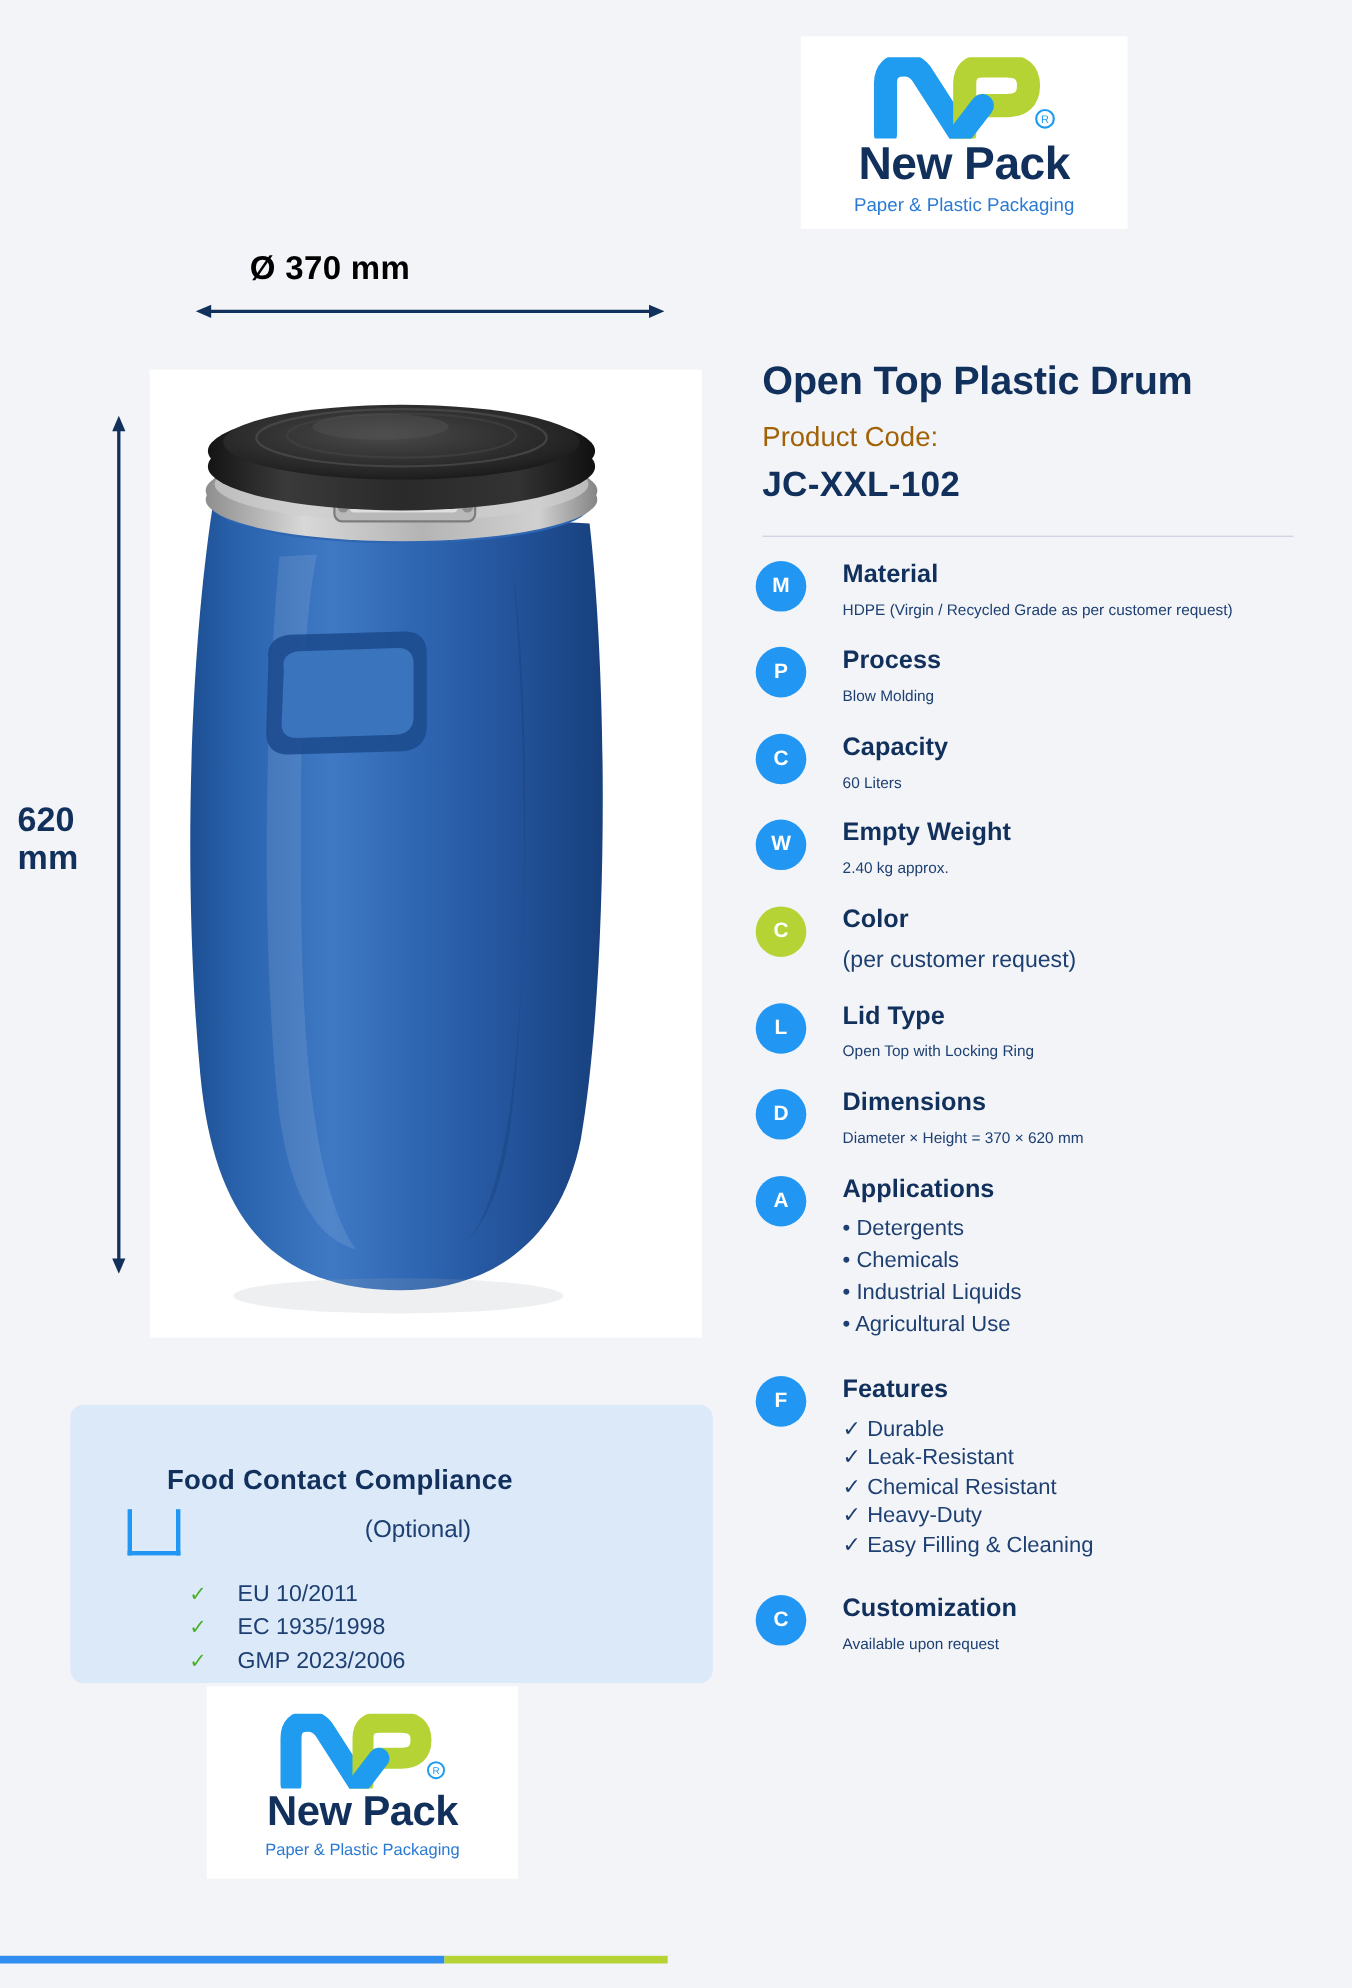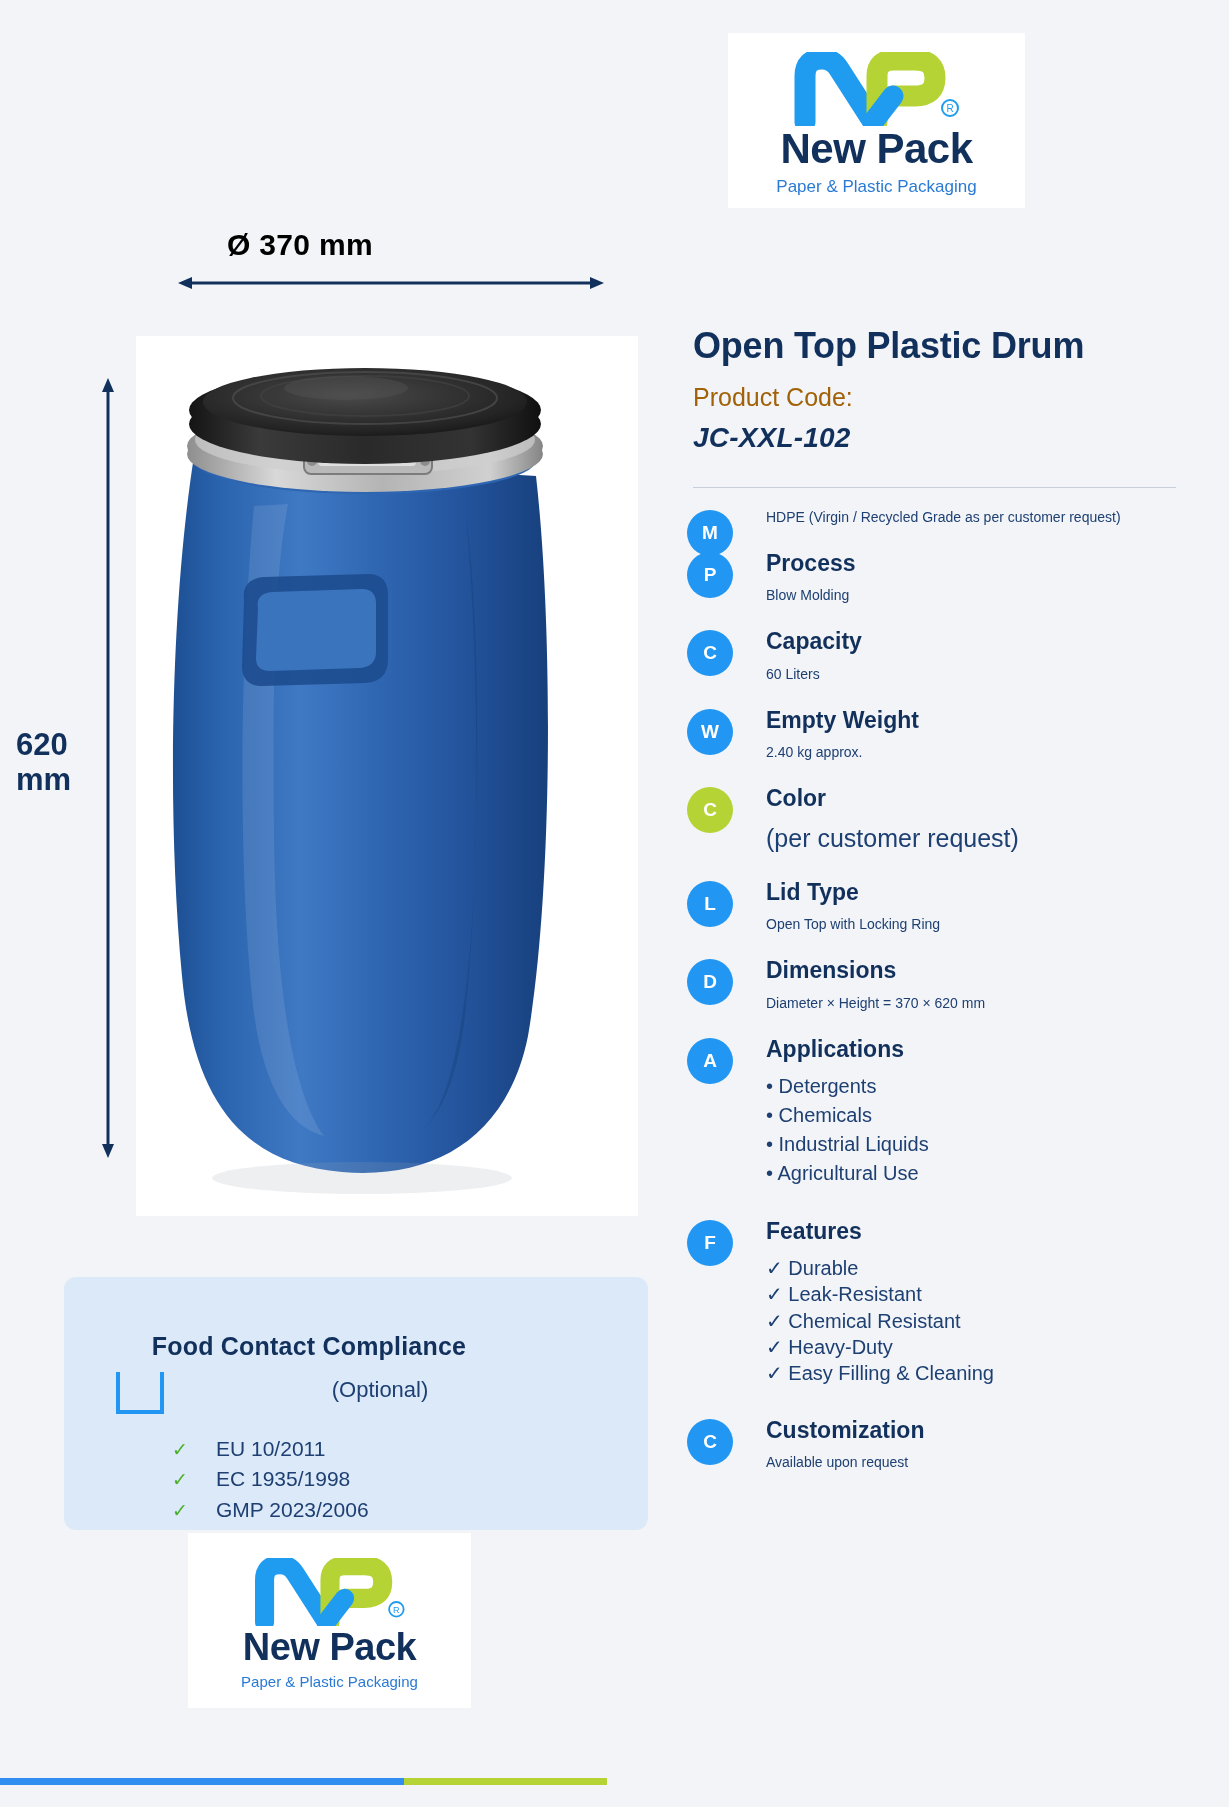--- a/index.html
+++ b/index.html
@@ -179,25 +179,24 @@
     position: absolute;
     left: 693px;
     top: 383px;
     font-size: 25px;
     color: #a16207;
   }
   #product-code-value {
     position: absolute;
     left: 693px;
     top: 422px;
-    font-size: 28px;
+    font-size: 32px;
     font-weight: bold;
     color: #12305c;
     letter-spacing: 0.2px;
-    font-style: italic;
   }
   #title-divider {
     position: absolute;
     left: 693px;
     top: 487px;
     width: 483px;
     height: 1px;
     background: #c7cfdb;
   }
 
@@ -236,21 +235,21 @@
     color: #12305c;
     line-height: 1.2;
     margin-bottom: 9px;
   }
   .spec-desc {
     font-size: 14px;
     color: #1d3f72;
     line-height: 1.35;
   }
   .spec-desc.large {
-    font-size: 25px;
+    font-size: 21px;
   }
   .spec-items {
     font-size: 20px;
     color: #1d3f72;
     line-height: 1.45;
   }
   .spec-items.tight { line-height: 1.32; }
 
   
   #footer-bars {
@@ -393,20 +392,21 @@
 
 <div id="product-title">Open Top Plastic Drum</div>
 <div id="product-code-label">Product Code:</div>
 <div id="product-code-value">JC-XXL-102</div>
 <div id="title-divider"></div>
 
 <div id="spec-list">
 
   <div class="spec-row">
     <div class="spec-badge">M</div>
+    <div class="spec-title">Material</div>
     <div class="spec-desc">HDPE (Virgin / Recycled Grade as per customer request)</div>
   </div>
 
   <div class="spec-row">
     <div class="spec-badge">P</div>
     <div class="spec-title">Process</div>
     <div class="spec-desc">Blow Molding</div>
   </div>
 
   <div class="spec-row">

